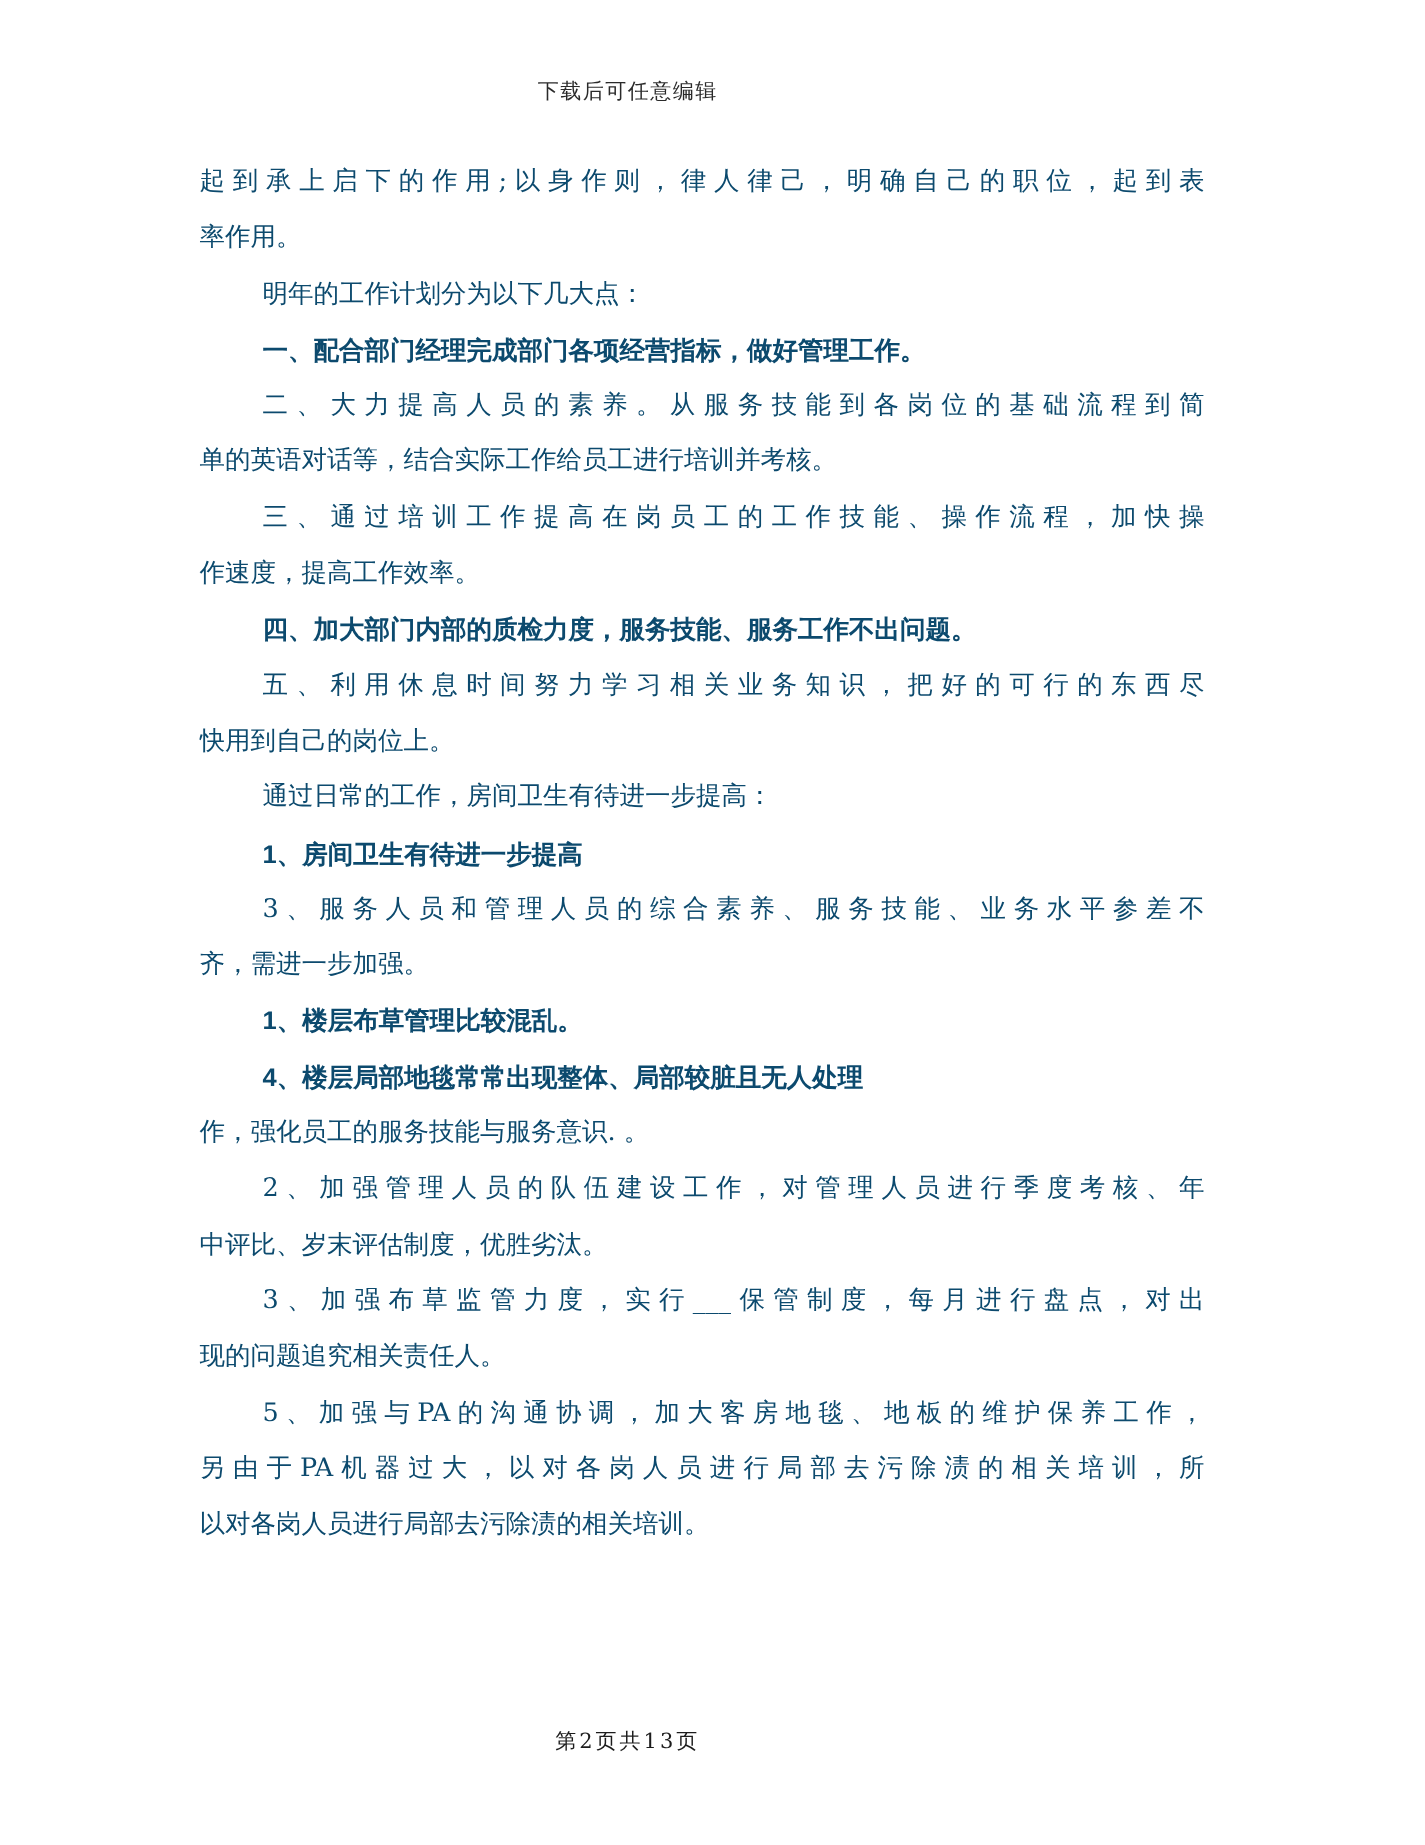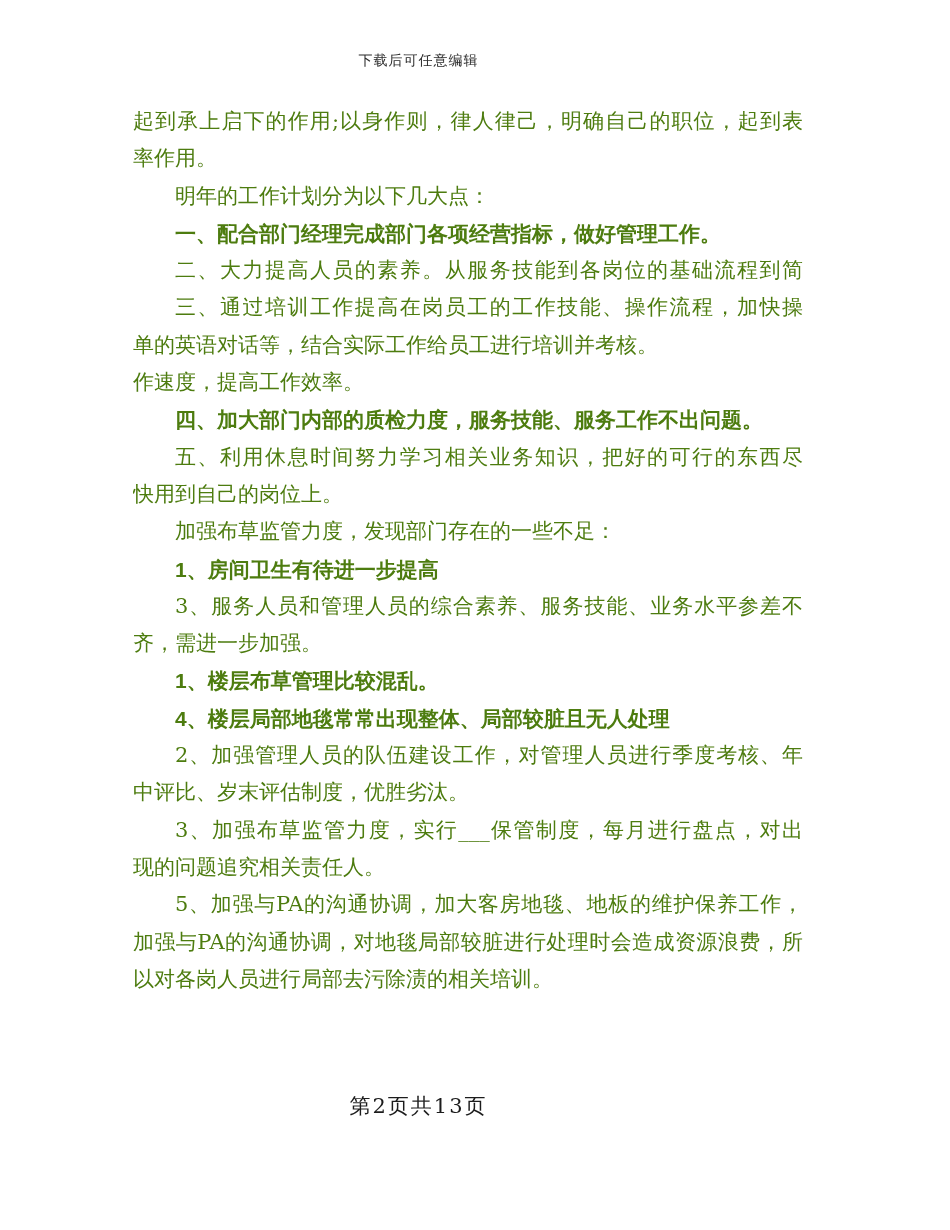--- a/index.html
+++ b/index.html
@@ -27,76 +27,77 @@
   }
   .doc-body {
     position: absolute;
     left: 133px;
     top: 103px;
     width: 670px;
   }
   .line {
     height: 37.3px;
     line-height: 37.3px;
-    font-size: 21px;
-    color: #4d7c0f;
+    font-size: 17px;
+    color: #0c4a6e;
     overflow: hidden;
     white-space: nowrap;
     font-family: "DejaVu Serif", serif;
   }
   .line.indent {
     text-indent: 42px;
   }
   .line.bold {
     font-weight: 700;
     font-family: "Liberation Sans", sans-serif;
   }
   .line.fill {
     white-space: normal;
     text-align: justify;
     text-align-last: justify;
   }
   .doc-footer {
     position: absolute;
-    top: 1092px;
+    top: 1152px;
     left: 0;
     width: 100%;
     text-align: center;
-    font-size: 21px;
+    font-size: 14px;
     letter-spacing: 2px;
     color: #1c1c1c;
   }
 </style>
 </head>
 <body>
 
 <div class="page">
   <div class="doc-header">下载后可任意编辑</div>
 
   <div class="doc-body" id="doc-body">
       <div class="line fill">起到承上启下的作用;以身作则，律人律己，明确自己的职位，起到表</div>
       <div class="line">率作用。</div>
       <div class="line indent">明年的工作计划分为以下几大点：</div>
       <div class="line bold indent">一、配合部门经理完成部门各项经营指标，做好管理工作。</div>
       <div class="line indent fill">二、大力提高人员的素养。从服务技能到各岗位的基础流程到简</div>
+      <div class="line">单的英语对话等，结合实际工作给员工进行培训并考核。</div>
       <div class="line indent fill">三、通过培训工作提高在岗员工的工作技能、操作流程，加快操</div>
-      <div class="line">单的英语对话等，结合实际工作给员工进行培训并考核。</div>
       <div class="line">作速度，提高工作效率。</div>
       <div class="line bold indent">四、加大部门内部的质检力度，服务技能、服务工作不出问题。</div>
       <div class="line indent fill">五、利用休息时间努力学习相关业务知识，把好的可行的东西尽</div>
       <div class="line">快用到自己的岗位上。</div>
-      <div class="line indent">加强布草监管力度，发现部门存在的一些不足：</div>
+      <div class="line indent">通过日常的工作，房间卫生有待进一步提高：</div>
       <div class="line bold indent">1、房间卫生有待进一步提高</div>
       <div class="line indent fill">3、服务人员和管理人员的综合素养、服务技能、业务水平参差不</div>
       <div class="line">齐，需进一步加强。</div>
       <div class="line bold indent">1、楼层布草管理比较混乱。</div>
       <div class="line bold indent">4、楼层局部地毯常常出现整体、局部较脏且无人处理</div>
+      <div class="line">作，强化员工的服务技能与服务意识. 。</div>
       <div class="line indent fill">2、加强管理人员的队伍建设工作，对管理人员进行季度考核、年</div>
       <div class="line">中评比、岁末评估制度，优胜劣汰。</div>
       <div class="line indent fill">3、加强布草监管力度，实行___保管制度，每月进行盘点，对出</div>
       <div class="line">现的问题追究相关责任人。</div>
       <div class="line indent fill">5、加强与PA的沟通协调，加大客房地毯、地板的维护保养工作，</div>
-      <div class="line fill">加强与PA的沟通协调，对地毯局部较脏进行处理时会造成资源浪费，所</div>
+      <div class="line fill">另由于PA机器过大，以对各岗人员进行局部去污除渍的相关培训，所</div>
       <div class="line">以对各岗人员进行局部去污除渍的相关培训。</div>
     </div>
 
   <div class="doc-footer">第2页共13页</div>
 </div>
 
 </body></html>

